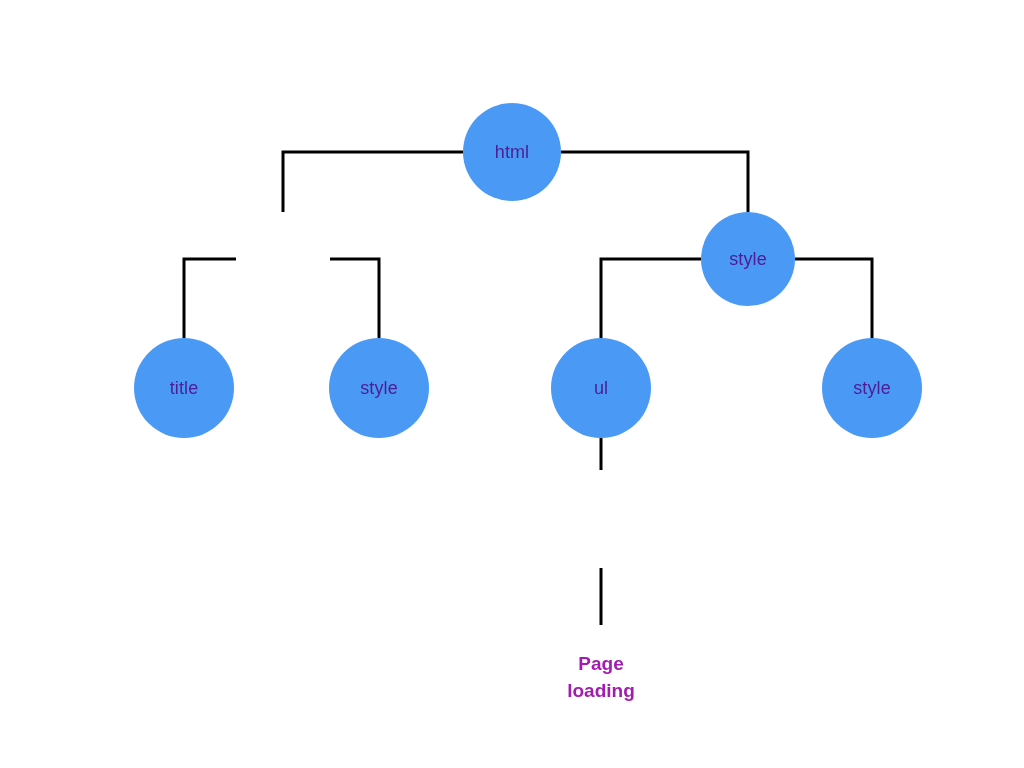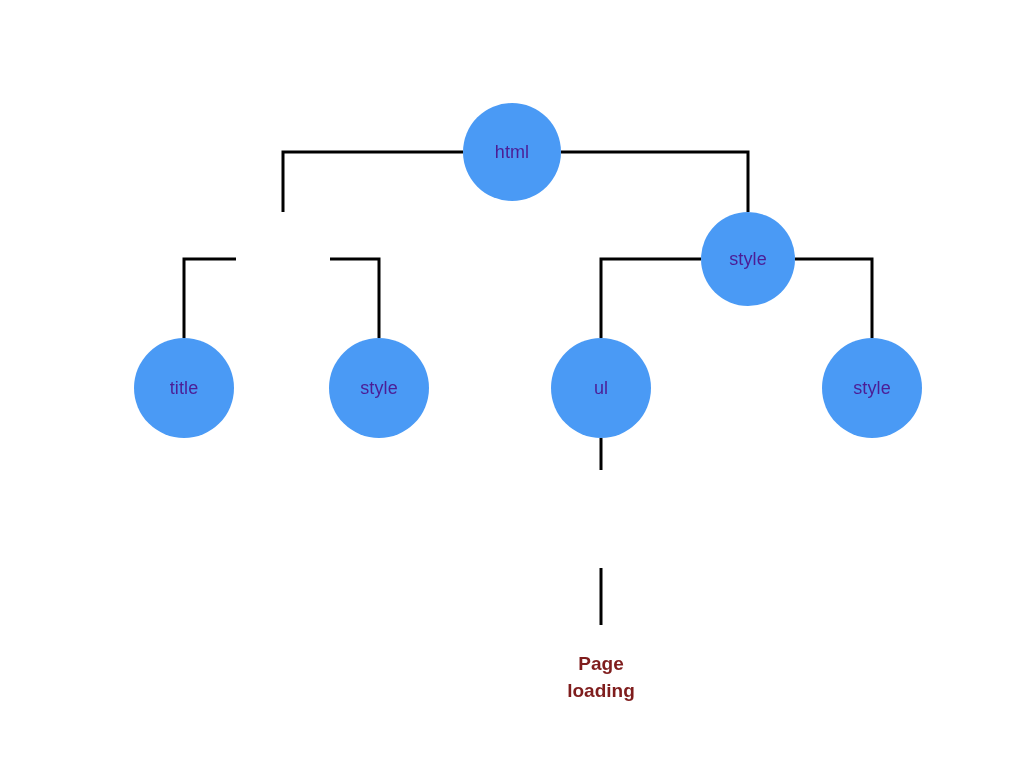--- a/index.html
+++ b/index.html
@@ -49,21 +49,21 @@
     font-size: 18px;
     font-weight: 400;
     line-height: 1;
     letter-spacing: 0.1px;
     text-align: center;
     user-select: none;
     white-space: nowrap;
   }
   .annotation-text {
     position: absolute;
-    color: #7f1d1d;
+    color: #a21caf;
     font-family: "Liberation Sans", sans-serif;
     font-size: 19px;
     font-weight: 700;
     line-height: 27px;
     text-align: center;
     white-space: pre;
     user-select: none;
   }
 </style>
 </head>

